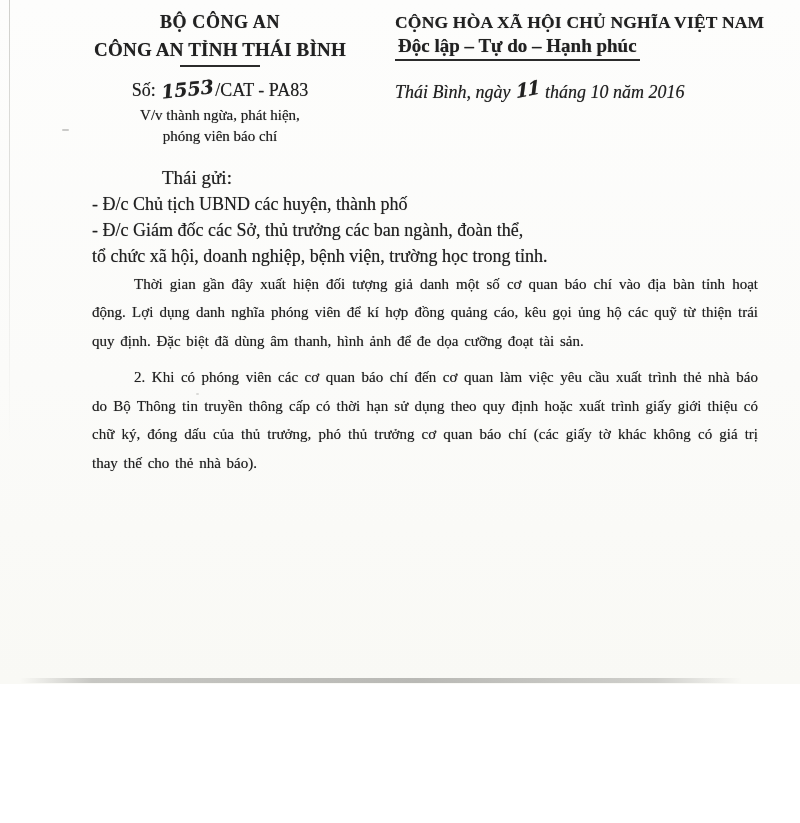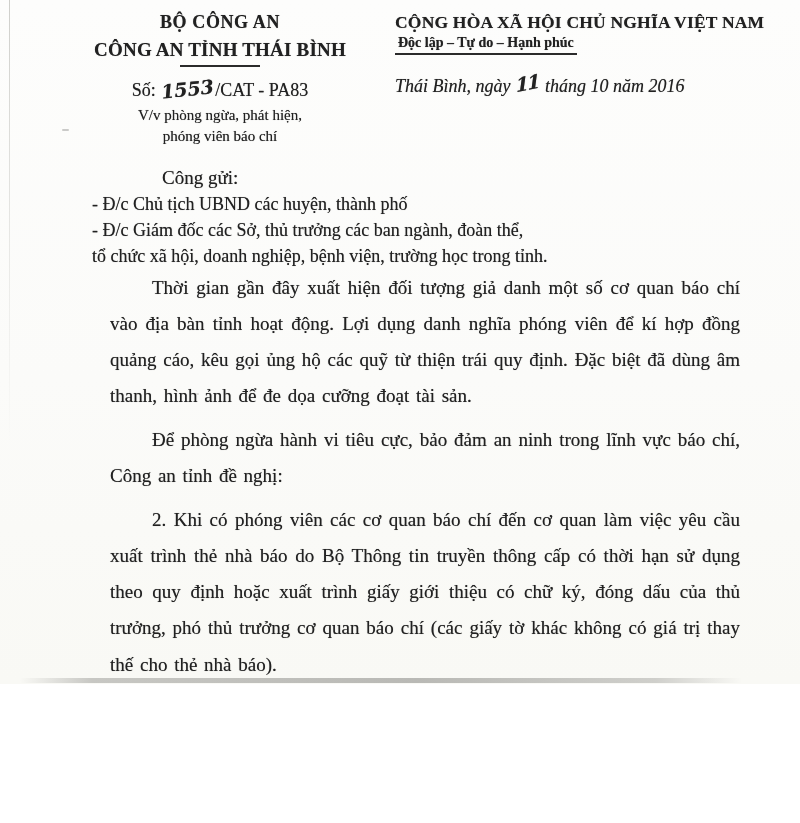--- a/index.html
+++ b/index.html
@@ -34,85 +34,84 @@
   .issuer { width: 350px; text-align: center; flex: 0 0 auto; }
   .issuer-parent { font-weight: bold; font-size: 18px; letter-spacing: .6px; }
   .issuer-name   { font-weight: bold; font-size: 19px; margin-top: 6px; letter-spacing: .2px; }
   .issuer-rule   { width: 80px; border-bottom: 2px solid #2b2b2b; margin: 4px auto 0; }
   .doc-number    { font-size: 18px; margin-top: 11px; }
   .subject       { font-size: 15px; line-height: 1.38; margin-top: 4px; }
 
   .national { flex: 1 1 auto; text-align: left; }
   .nat-line1 { font-weight: bold; font-size: 17.5px; letter-spacing: .2px; white-space: nowrap; }
   .nat-motto {
-    display: inline-block; font-weight: bold; font-size: 14px;
+    display: inline-block; font-weight: bold; font-size: 19px;
     border-bottom: 2px solid #2b2b2b; padding: 0 3px 2px; margin-top: 2px;
   }
   .dateline { font-style: italic; font-size: 18px; margin-top: 19px; white-space: nowrap; }
 
   .hand {
     font-family: "DejaVu Serif", serif;
     font-style: italic; font-weight: bold;
     display: inline-block; transform: rotate(-6deg);
     font-size: 19px; margin: 0 1px;
   }
   .hand-day { transform: rotate(-11deg) translateY(-2px) skewX(-8deg); letter-spacing: -1.5px; }
 
   
   .doc-body { padding: 15px 42px 0 92px; }
   .recipients { font-size: 19px; margin-top: 3px; }
   .recipients-label { margin-left: 70px; line-height: 1.45; }
   .recipient-line { line-height: 1.44; font-size: 18px; white-space: nowrap; }
 
   .para {
-    font-size: 19px; line-height: 1.9;
+    font-size: 15px; line-height: 1.9;
     text-align: justify; text-indent: 42px;
-    margin: 0 18px 8px; word-spacing: 2px;
+    margin: 0 0 8px; word-spacing: 2px;
   }
 </style>
 </head>
 <body>
 
 <div class="page">
 
   <div class="scan-edge-left"></div>
   <div class="speck speck-1"></div>
   <div class="speck speck-2"></div>
 
   <header class="doc-header">
 
     <div class="issuer">
       <div class="issuer-parent">BỘ CÔNG AN</div>
       <div class="issuer-name">CÔNG AN TỈNH THÁI BÌNH</div>
       <div class="issuer-rule"></div>
       <div class="doc-number"><span>Số: </span><span class="hand">1553</span><span>/CAT - PA83</span></div>
       <div class="subject">
-        <div>V/v phòng ngừa, phát hiện,</div>
+        <div>V/v thành ngừa, phát hiện,</div>
         <div>phóng viên báo chí</div>
       </div>
     </div>
 
     <div class="national">
       <div class="nat-line1">CỘNG HÒA XÃ HỘI CHỦ NGHĨA VIỆT NAM</div>
       <div><span class="nat-motto">Độc lập – Tự do – Hạnh phúc</span></div>
       <div class="dateline"><span>Thái Bình, ngày</span> <span class="hand hand-day">11</span> <span>tháng 10  năm 2016</span></div>
     </div>
 
   </header>
 
   <main class="doc-body">
 
     <div class="recipients">
-      <div class="recipients-label">Công gửi:</div>
+      <div class="recipients-label">Thái gửi:</div>
       <div class="recipient-line">- Đ/c Chủ tịch UBND các huyện, thành phố</div>
       <div class="recipient-line">- Đ/c Giám đốc các Sở, thủ trưởng các ban ngành, đoàn thể,</div>
       <div class="recipient-line">tổ chức xã hội, doanh nghiệp, bệnh viện, trường học trong tỉnh.</div>
     </div>
 
     <p class="para">Thời gian gần đây xuất hiện đối tượng giả danh một số cơ quan báo chí vào địa bàn tỉnh hoạt động. Lợi dụng danh nghĩa phóng viên để kí hợp đồng quảng cáo, kêu gọi ủng hộ các quỹ từ thiện trái quy định. Đặc biệt đã dùng âm thanh, hình ảnh để đe dọa cưỡng đoạt tài sản.</p>
-    <p class="para">Để phòng ngừa hành vi tiêu cực, bảo đảm an ninh trong lĩnh vực báo chí, Công an tỉnh đề nghị:</p>
     <p class="para">2. Khi có phóng viên các cơ quan báo chí đến cơ quan làm việc yêu cầu xuất trình thẻ nhà báo do Bộ Thông tin truyền thông cấp có thời hạn sử dụng theo quy định hoặc xuất trình giấy giới thiệu có chữ ký, đóng dấu của thủ trưởng, phó thủ trưởng cơ quan báo chí (các giấy tờ khác không có giá trị thay thế cho thẻ nhà báo).</p>
 
   </main>
 
   <div class="scan-edge-bottom"></div>
 
 </div>
 
 </body></html>

